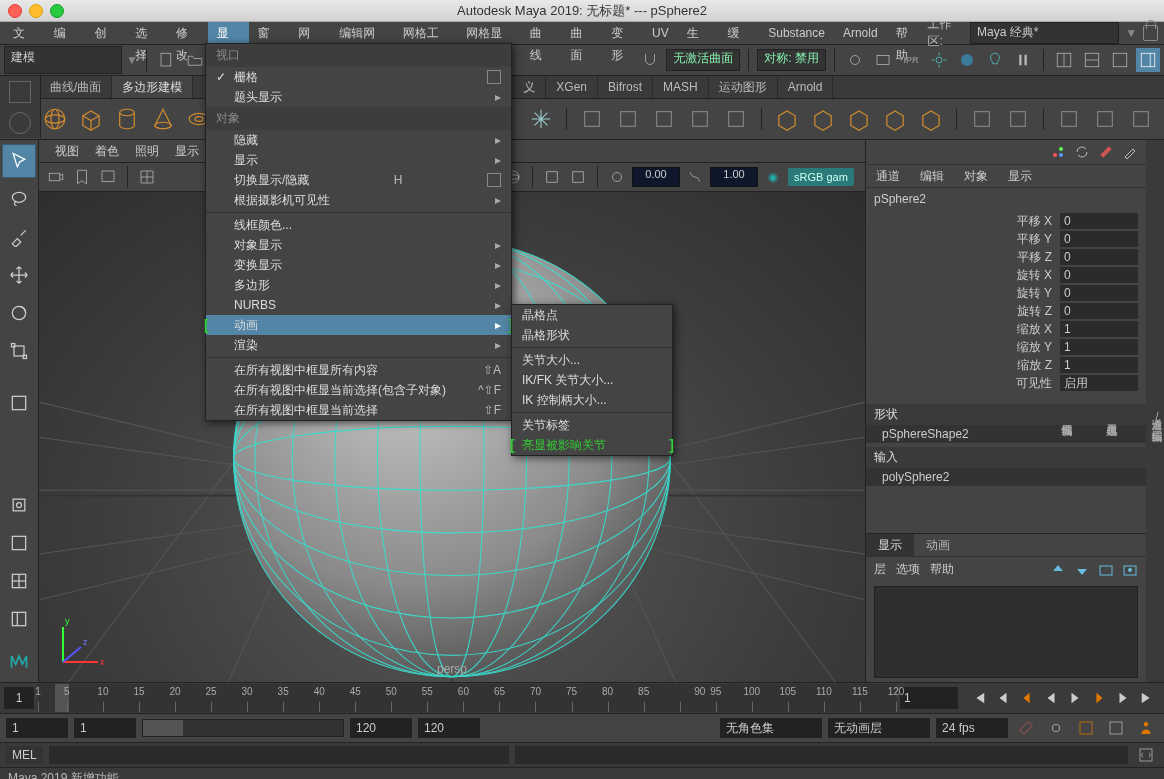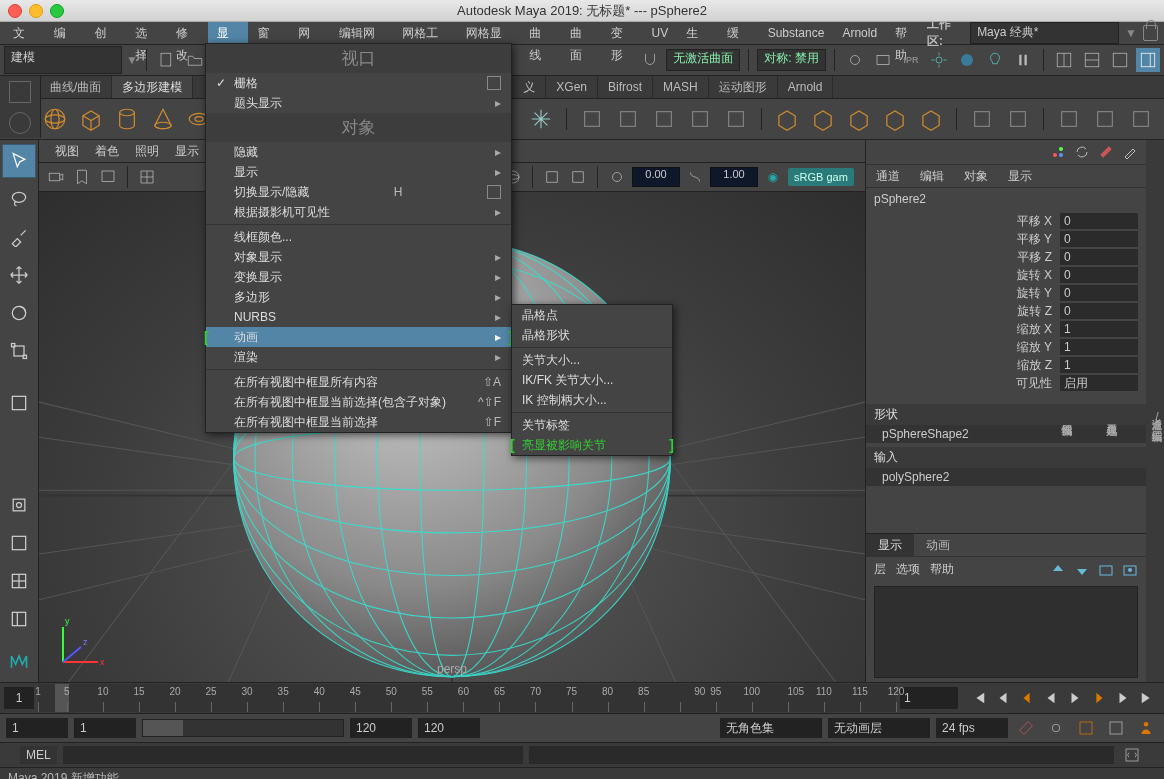--- a/index.html
+++ b/index.html
@@ -38,21 +38,21 @@
   }
   .menubar .mitem {
     padding: 0 9px; line-height: 22px;
     color: #ccc; font-size: 12px;
   }
   .menubar .mitem.active { background: #5285a6; color: #fff; }
 
   .menubar .right {
     margin-left: auto; display:flex; align-items:center; gap:6px; padding-right:6px;
   }
-  .menubar .wslabel { color:#bbb;font-weight:bold; }
+  .menubar .wslabel { color:#bbb; }
   .ws-select {
     background:#333; border:1px solid #222; color:#ccc; padding:1px 20px 1px 6px;
     height:18px; font-size:12px; width:130px; position:relative;
   }
   .lock-icon { width:14px; height:14px; border:1px solid #888; border-radius:2px; position:relative; }
   .lock-icon::before{ content:""; position:absolute; top:-6px; left:2px; width:8px;height:8px;border:1.5px solid #888;border-bottom:none;border-radius:5px 5px 0 0;}
 
   
   .row-shelf {
     height: 30px;
@@ -172,21 +172,21 @@
   
   .side-vert { width:18px; background:#3a3a3a; writing-mode:vertical-rl; text-orientation:upright;
     color:#aaa; font-size:11px; display:flex; flex-direction:column; align-items:center; padding-top:10px; gap:30px;}
 
   
   .dropdown {
     position:absolute; background:#444; border:1px solid #222;
     box-shadow: 2px 2px 8px rgba(0,0,0,0.6);
     min-width:300px; z-index:100;
   }
-  .dd-section-label { color:#888; padding:3px 10px; font-size:17px; background:#3d3d3d;text-align:center;}
+  .dd-section-label { color:#888; padding:3px 10px; font-size:12px; background:#3d3d3d;}
   .dd-item {
     display:flex; align-items:center; padding:0 10px; height:20px;
     color:#ddd; position:relative;
   }
   .dd-item:hover, .dd-item.highlight { background:#5285a6; }
   .dd-item .arrow { margin-left:auto; color:#aaa;}
   .dd-item.highlight .arrow { color:#fff;}
   .dd-item .chk { width:14px; display:inline-block; margin-right:4px;}
   .dd-item .chkbox { width:12px;height:12px;border:1px solid #888;display:inline-block;}
   .dd-item .hot { margin-left:auto; color:#bbb;}
@@ -229,21 +229,21 @@
   .range-row {
     height:28px; background:#444; display:flex;align-items:center; gap:6px; padding:0 6px;
     border-bottom:1px solid #222;
   }
   .rng-field { background:#222; color:#ccc; height:20px; padding:0 6px; min-width:50px; line-height:20px;}
   .range-slider { flex:0 0 200px; height:16px; background:#333; border:1px solid #222; position:relative;}
   .range-slider .handle { position:absolute; top:0;bottom:0; background:#555;}
   .range-slider .handle.left{ left:0; width:20%;}
 
   
-  .cmdrow { height:24px; background:#3a3a3a; display:flex;align-items:center; padding:0 20px; gap:6px; border-bottom:1px solid #222;}
+  .cmdrow { height:24px; background:#3a3a3a; display:flex;align-items:center; padding:0 6px; gap:6px; border-bottom:1px solid #222;}
   .cmd-type { background:#333; padding:0 6px; height:18px; line-height:18px; color:#ccc;}
   .cmd-input { flex:0 0 460px; background:#2a2a2a; height:18px;}
   .cmd-out { flex:1; background:#2a2a2a; height:18px;}
 
   
   .helprow { height:20px; background:#3a3a3a; color:#bbb; padding:0 8px; line-height:20px;}
 </style>
 </head>
 <body>
 
@@ -866,21 +866,21 @@
       <div class="tick-lbl" style="left: 66.3866%;">80</div>
       <div class="tick" style="left: 70.5882%;"></div>
       <div class="tick-lbl" style="left: 70.5882%;">85</div>
       <div class="tick" style="left: 74.7899%;"></div>
       <div class="tick-lbl" style="left: 74.7899%; margin-left: 20px;">90</div>
       <div class="tick" style="left: 78.9916%;"></div>
       <div class="tick-lbl" style="left: 78.9916%;">95</div>
       <div class="tick" style="left: 83.1933%;"></div>
       <div class="tick-lbl" style="left: 83.1933%;">100</div>
       <div class="tick" style="left: 87.395%;"></div>
-      <div class="tick-lbl" style="left: 87.395%; margin-left: 8px;">105</div>
+      <div class="tick-lbl" style="left: 87.395%;">105</div>
       <div class="tick" style="left: 91.5966%;"></div>
       <div class="tick-lbl" style="left: 91.5966%;">110</div>
       <div class="tick" style="left: 95.7983%;"></div>
       <div class="tick-lbl" style="left: 95.7983%;">115</div>
       <div class="tick" style="left: 100%;"></div>
       <div class="tick-lbl" style="left: 100%;">120</div>
     </div>
   <div class="time-end">1</div>
   <div class="play-controls">
     <span class="pc-btn">

